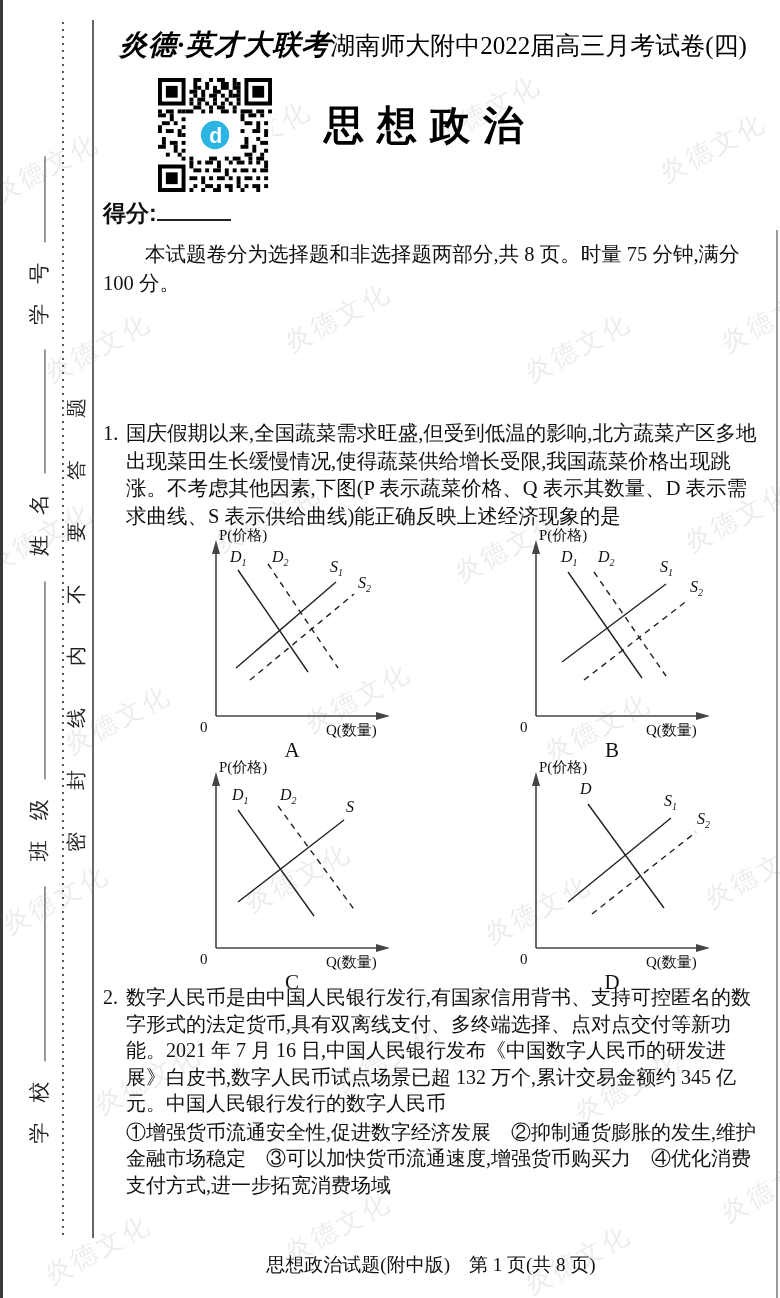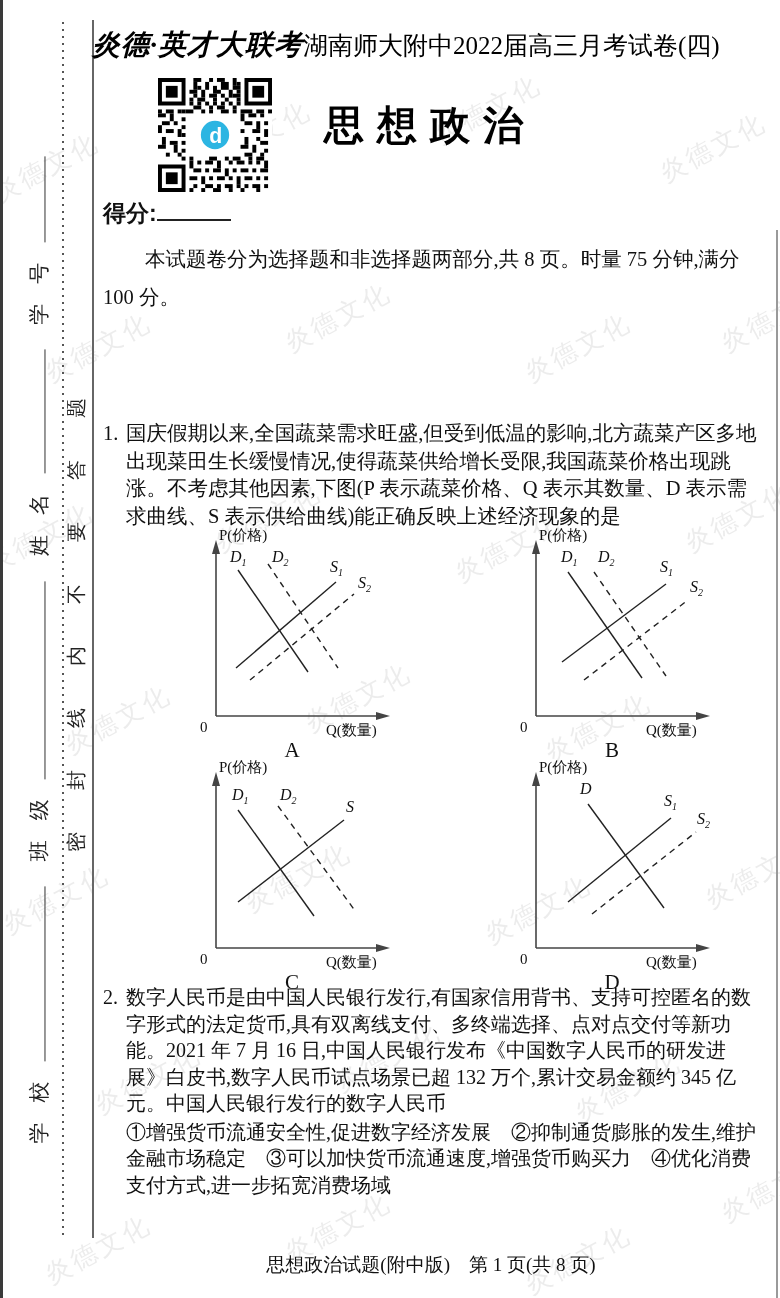--- a/index.html
+++ b/index.html
@@ -31,41 +31,41 @@
     white-space:nowrap; font-size:20px; letter-spacing:42px; color:#222;
   }
   .side-fields {
     position:absolute; left:38px; top:650px; transform:translate(-50%,-50%) rotate(-90deg);
     white-space:nowrap; font-size:21px; letter-spacing:20px; color:#222;
   }
   .blank { display:inline-block; border-bottom:1.5px solid #333; height:1.05em; vertical-align:baseline; }
 
   
   .header-line {
-    position:absolute; left:92px; top:26px; width:682px; text-align:left; white-space:nowrap;
+    position:absolute; left:92px; top:26px; width:682px; text-align:center; white-space:nowrap;
     color:#000;
   }
   .brand { font-weight:bold; font-style:italic; font-size:28px; letter-spacing:1px; }
   .exam-info { font-size:25px; }
 
   .qr { position:absolute; left:158px; top:78px; width:114px; height:114px; }
 
   .subject-title {
     position:absolute; left:100px; top:98px; width:660px; text-align:center;
     font-family:"Liberation Sans","DejaVu Sans",sans-serif;
     font-weight:bold; font-size:40px; letter-spacing:13px; color:#000;
   }
 
   .score-line { position:absolute; left:103px; top:198px; width:656px; text-align:left; }
   .score-label { font-family:"Liberation Sans","DejaVu Sans",sans-serif; font-weight:bold; font-size:23px; }
   .score-blank { display:inline-block; width:74px; border-bottom:2px solid #222; height:1em; }
 
   .intro {
     position:absolute; left:103px; top:240px; width:656px;
-    font-size:20.5px; line-height:38px; text-indent:42px;
+    font-size:20.5px; line-height:29px; text-indent:42px;
   }
   .section-title {
     position:absolute; left:103px; top:318px; width:656px; text-align:center;
     font-size:23px; font-weight:bold;
     font-family:"Liberation Sans","DejaVu Sans",sans-serif; letter-spacing:1px;
   }
   .q-intro { position:absolute; left:106px; top:364px; width:658px; font-size:20.5px; line-height:28px; }
   .q-intro b { font-family:"Liberation Sans","DejaVu Sans",sans-serif; font-size:21px; }
 
   .question { position:absolute; font-size:20.5px; line-height:27.5px; }

